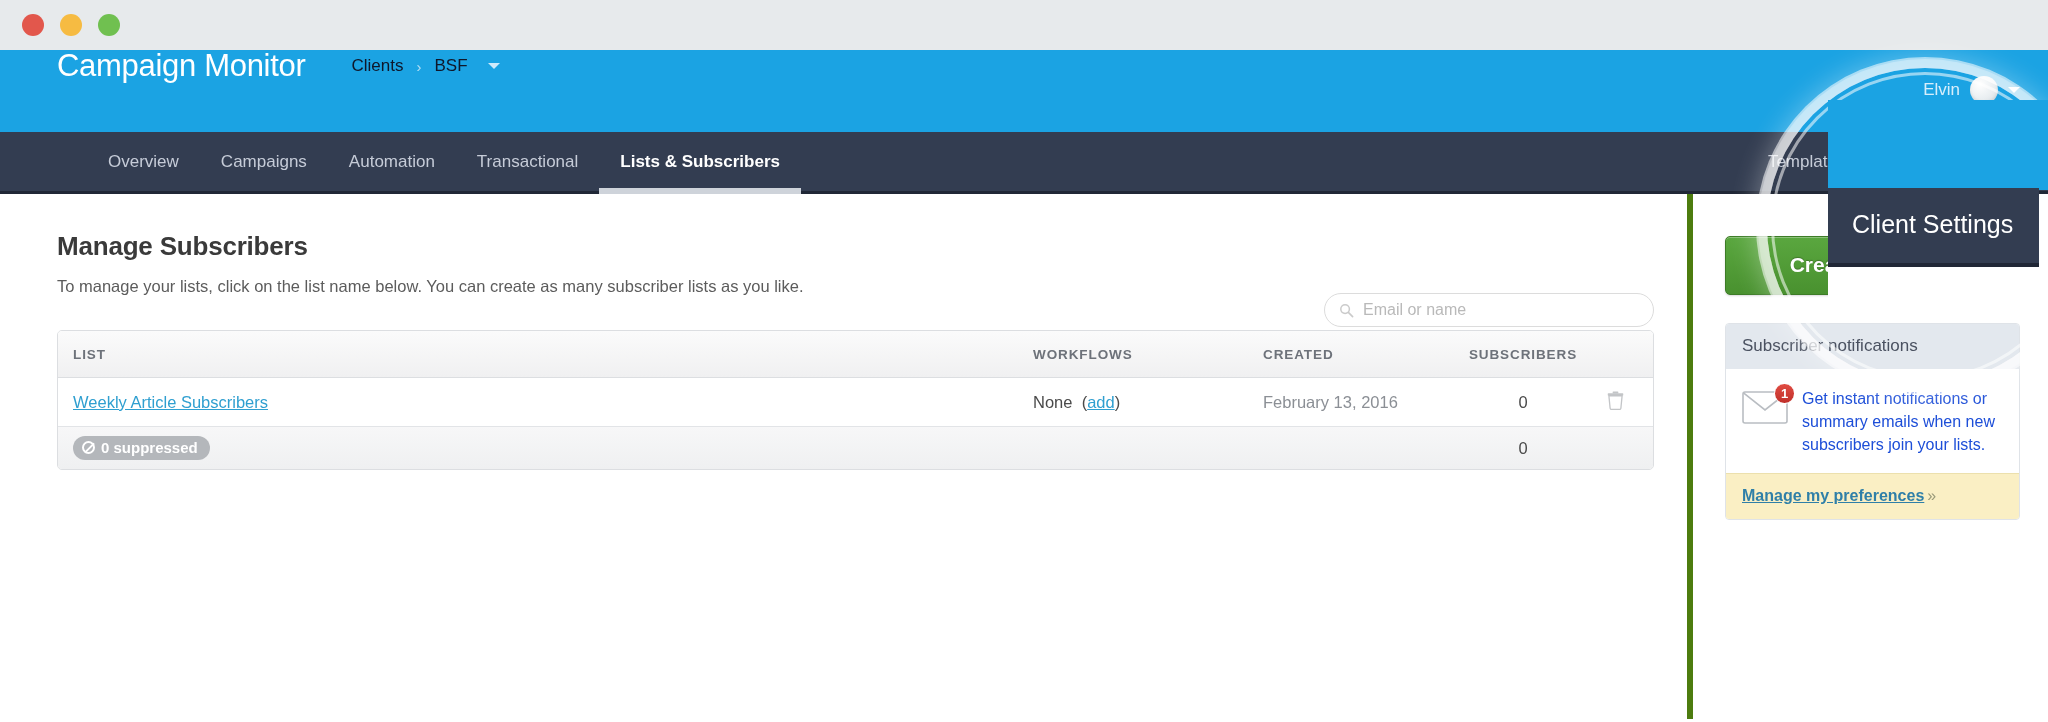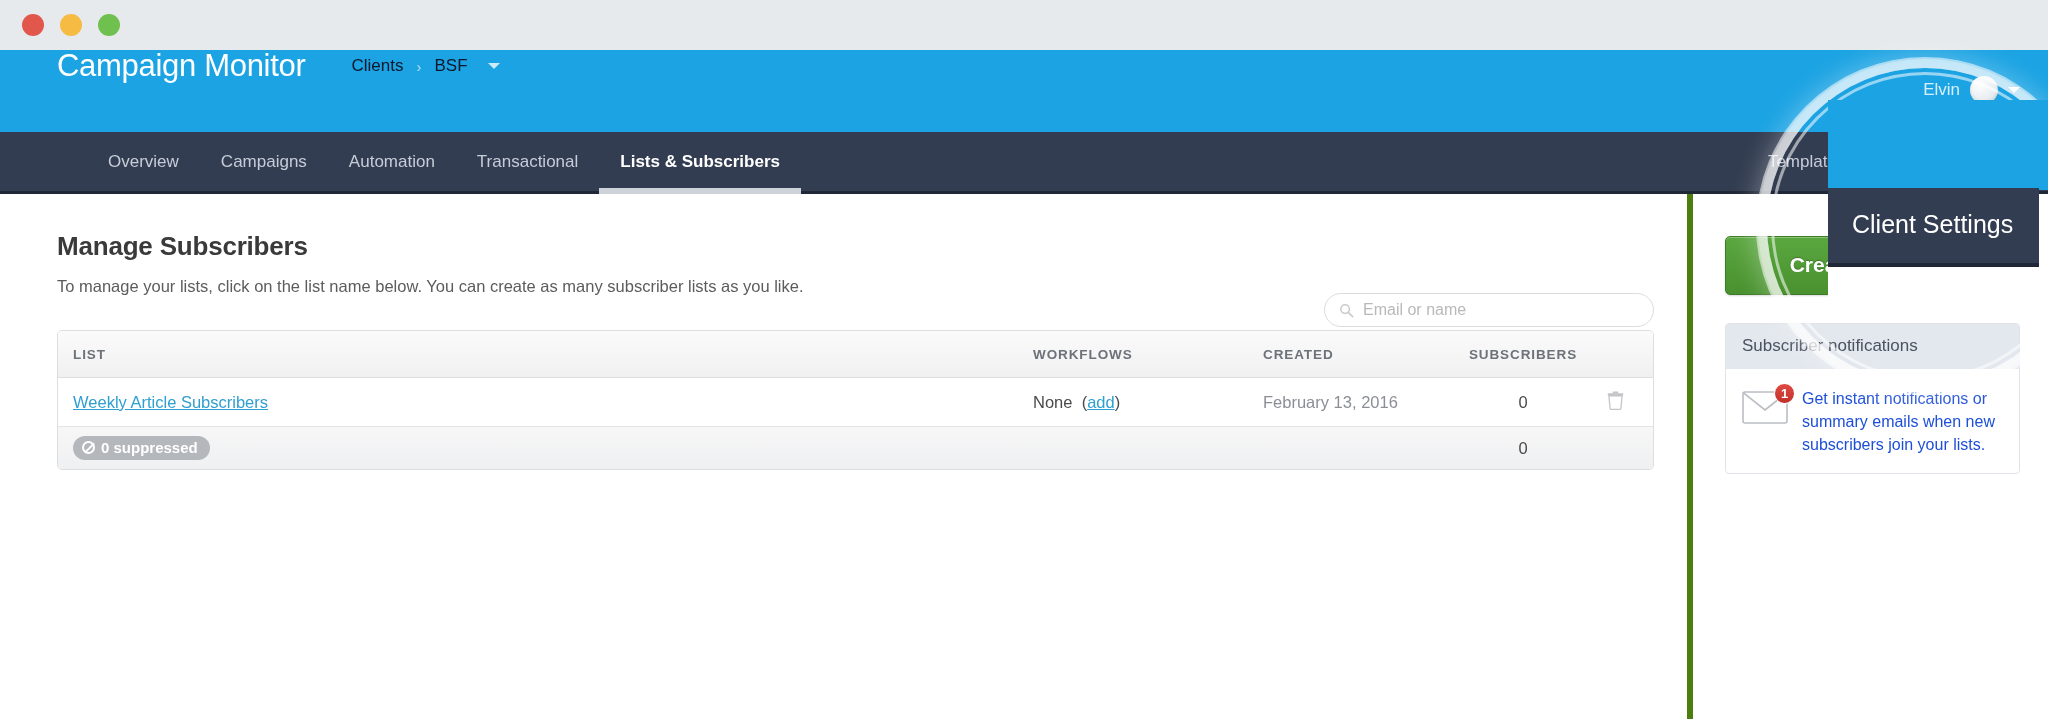--- a/index.html
+++ b/index.html
@@ -516,20 +516,23 @@
         <div class="panel-body">
           <div class="env-wrap">
             <svg width="46" height="33" viewBox="0 0 46 33">
               <rect x="1" y="1" width="44" height="31" rx="2" fill="#ffffff" stroke="#b9bdc2" stroke-width="1.6"></rect>
               <path d="M1.8 2.2 L23 19 L44.2 2.2" fill="none" stroke="#b9bdc2" stroke-width="1.6"></path>
             </svg>
             <span class="badge-1">1</span>
           </div>
           <div class="panel-text">Get instant notifications or summary emails when new subscribers join your lists.</div>
         </div>
+        <div class="panel-foot">
+          <a href="#">Manage my preferences</a><span class="chev">»</span>
+        </div>
       </div>
     </div>
   </div>
 
   <div class="tooltip-mask"></div>
   <div class="tooltip-mask-white"></div>
   <div class="tooltip-zoom">Client Settings</div>
   <div class="magnifier"></div>
 
 </div>

